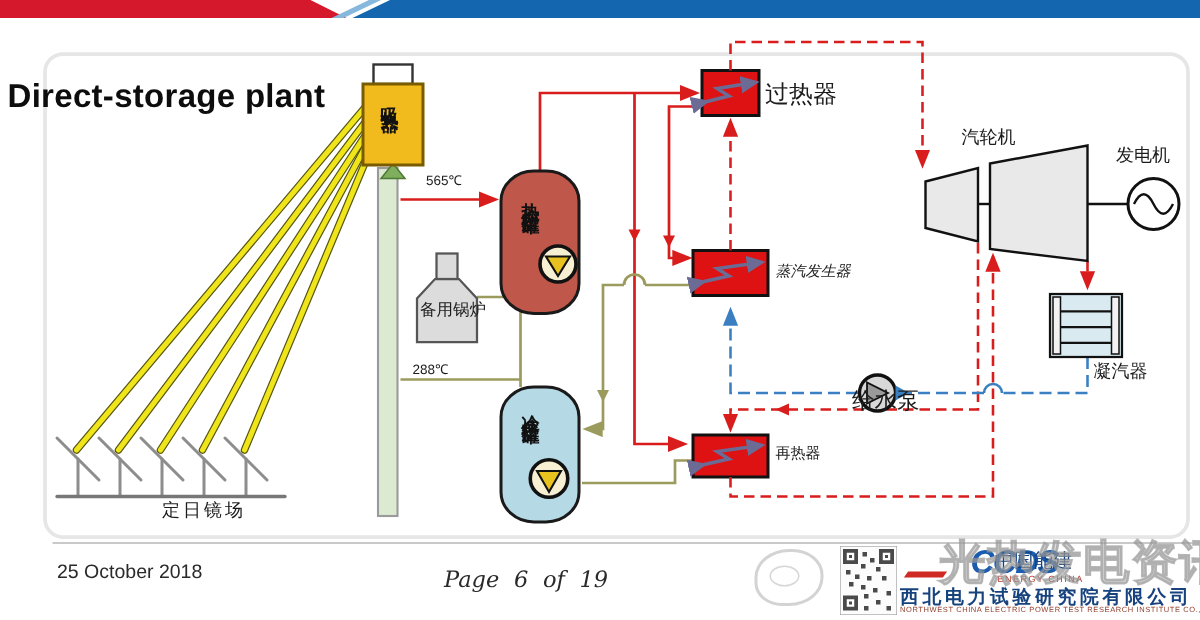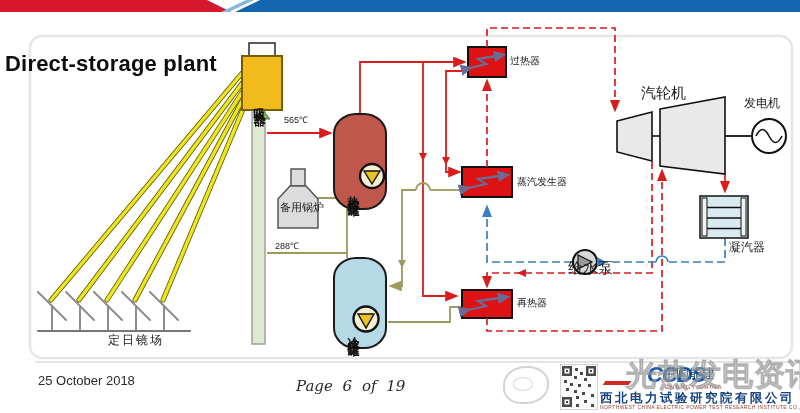--- a/index.html
+++ b/index.html
@@ -1,21 +1,21 @@
 <!DOCTYPE html>
 <html><head>
 <meta charset="utf-8">
 <style>
   html,body{margin:0;padding:0;}
   body{
     width:800px;height:413px;position:relative;overflow:hidden;
     background:#ffffff;font-family:"Liberation Sans",sans-serif;
   }
   .abs{position:absolute;}
-  .lbl{position:absolute;color:#1c1c1c;white-space:nowrap;line-height:1.05;text-align:right;}
+  .lbl{position:absolute;color:#1c1c1c;white-space:nowrap;line-height:1.05;}
   .vert{writing-mode:vertical-rl;text-orientation:upright;letter-spacing:3px;
         font-weight:bold;font-size:12px;color:#111;}
   #title{left:5px;top:52px;font-size:22px;font-weight:bold;color:#0d0d0d;letter-spacing:.2px;}
   #footer-date{left:38px;top:374px;font-size:13px;color:#2a2a2a;}
   #footer-page{left:296px;top:379px;font-size:15px;color:#2a2a2a;
                font-family:"DejaVu Serif",serif;word-spacing:5px;font-style:italic;}
   .brand{color:#16427e;}
   #logo-letters{left:599px;top:363px;font-size:22px;font-weight:bold;font-style:italic;
                 color:#1a5cae;letter-spacing:-1px;margin-left:48px;}
   #logo-red-accent{left:604px;top:381px;width:26px;height:4px;background:#cf2b24;
@@ -192,24 +192,24 @@
 </svg>
 
 <div class="lbl" id="title">Direct-storage plant</div>
 
 <div class="lbl vert" style="left:253px;top:62px;height:46px;">吸热器</div>
 <div class="lbl" style="left:284px;top:116px;font-size:9px;">565℃</div>
 <div class="lbl" style="left:275px;top:242px;font-size:9px;">288℃</div>
 <div class="lbl vert" style="left:347px;top:126px;height:72px;">热熔盐罐</div>
 <div class="lbl vert" style="left:347px;top:266px;height:72px;">冷熔盐罐</div>
 <div class="lbl" style="left:280px;top:202px;font-size:11px;">备用锅炉</div>
-<div class="lbl" style="left:510px;top:56px;font-size:10px;">过热器</div>
-<div class="lbl" style="left:517px;top:177px;font-size:10px;">蒸汽发生器</div>
+<div class="lbl" style="left:510px;top:56px;font-size:16px;">过热器</div>
+<div class="lbl" style="left:517px;top:177px;font-size:10px;font-style:italic;">蒸汽发生器</div>
 <div class="lbl" style="left:517px;top:298px;font-size:10px;">再热器</div>
-<div class="lbl" style="left:641px;top:85px;font-size:15px;">汽轮机</div>
+<div class="lbl" style="left:641px;top:85px;font-size:12px;">汽轮机</div>
 <div class="lbl" style="left:744px;top:97px;font-size:12px;">发电机</div>
 <div class="lbl" style="left:729px;top:242px;font-size:12px;font-family:Liberation Mono, monospace;">凝汽器</div>
 <div class="lbl" style="left:568px;top:244px;font-size:15px;margin-top:16px;">给水泵</div>
 <div class="lbl" style="left:88px;top:334px;font-size:12px;letter-spacing:2px;margin-left:20px;">定日镜场</div>
 
 <div class="lbl" id="footer-date">25 October 2018</div>
 <div class="lbl" id="footer-page">Page 6 of 19</div>
 
 <div class="abs" id="watermark-cartoon"></div>
 <svg class="abs" style="left:560px;top:364px;" width="38" height="46" viewBox="0 0 38 46">

